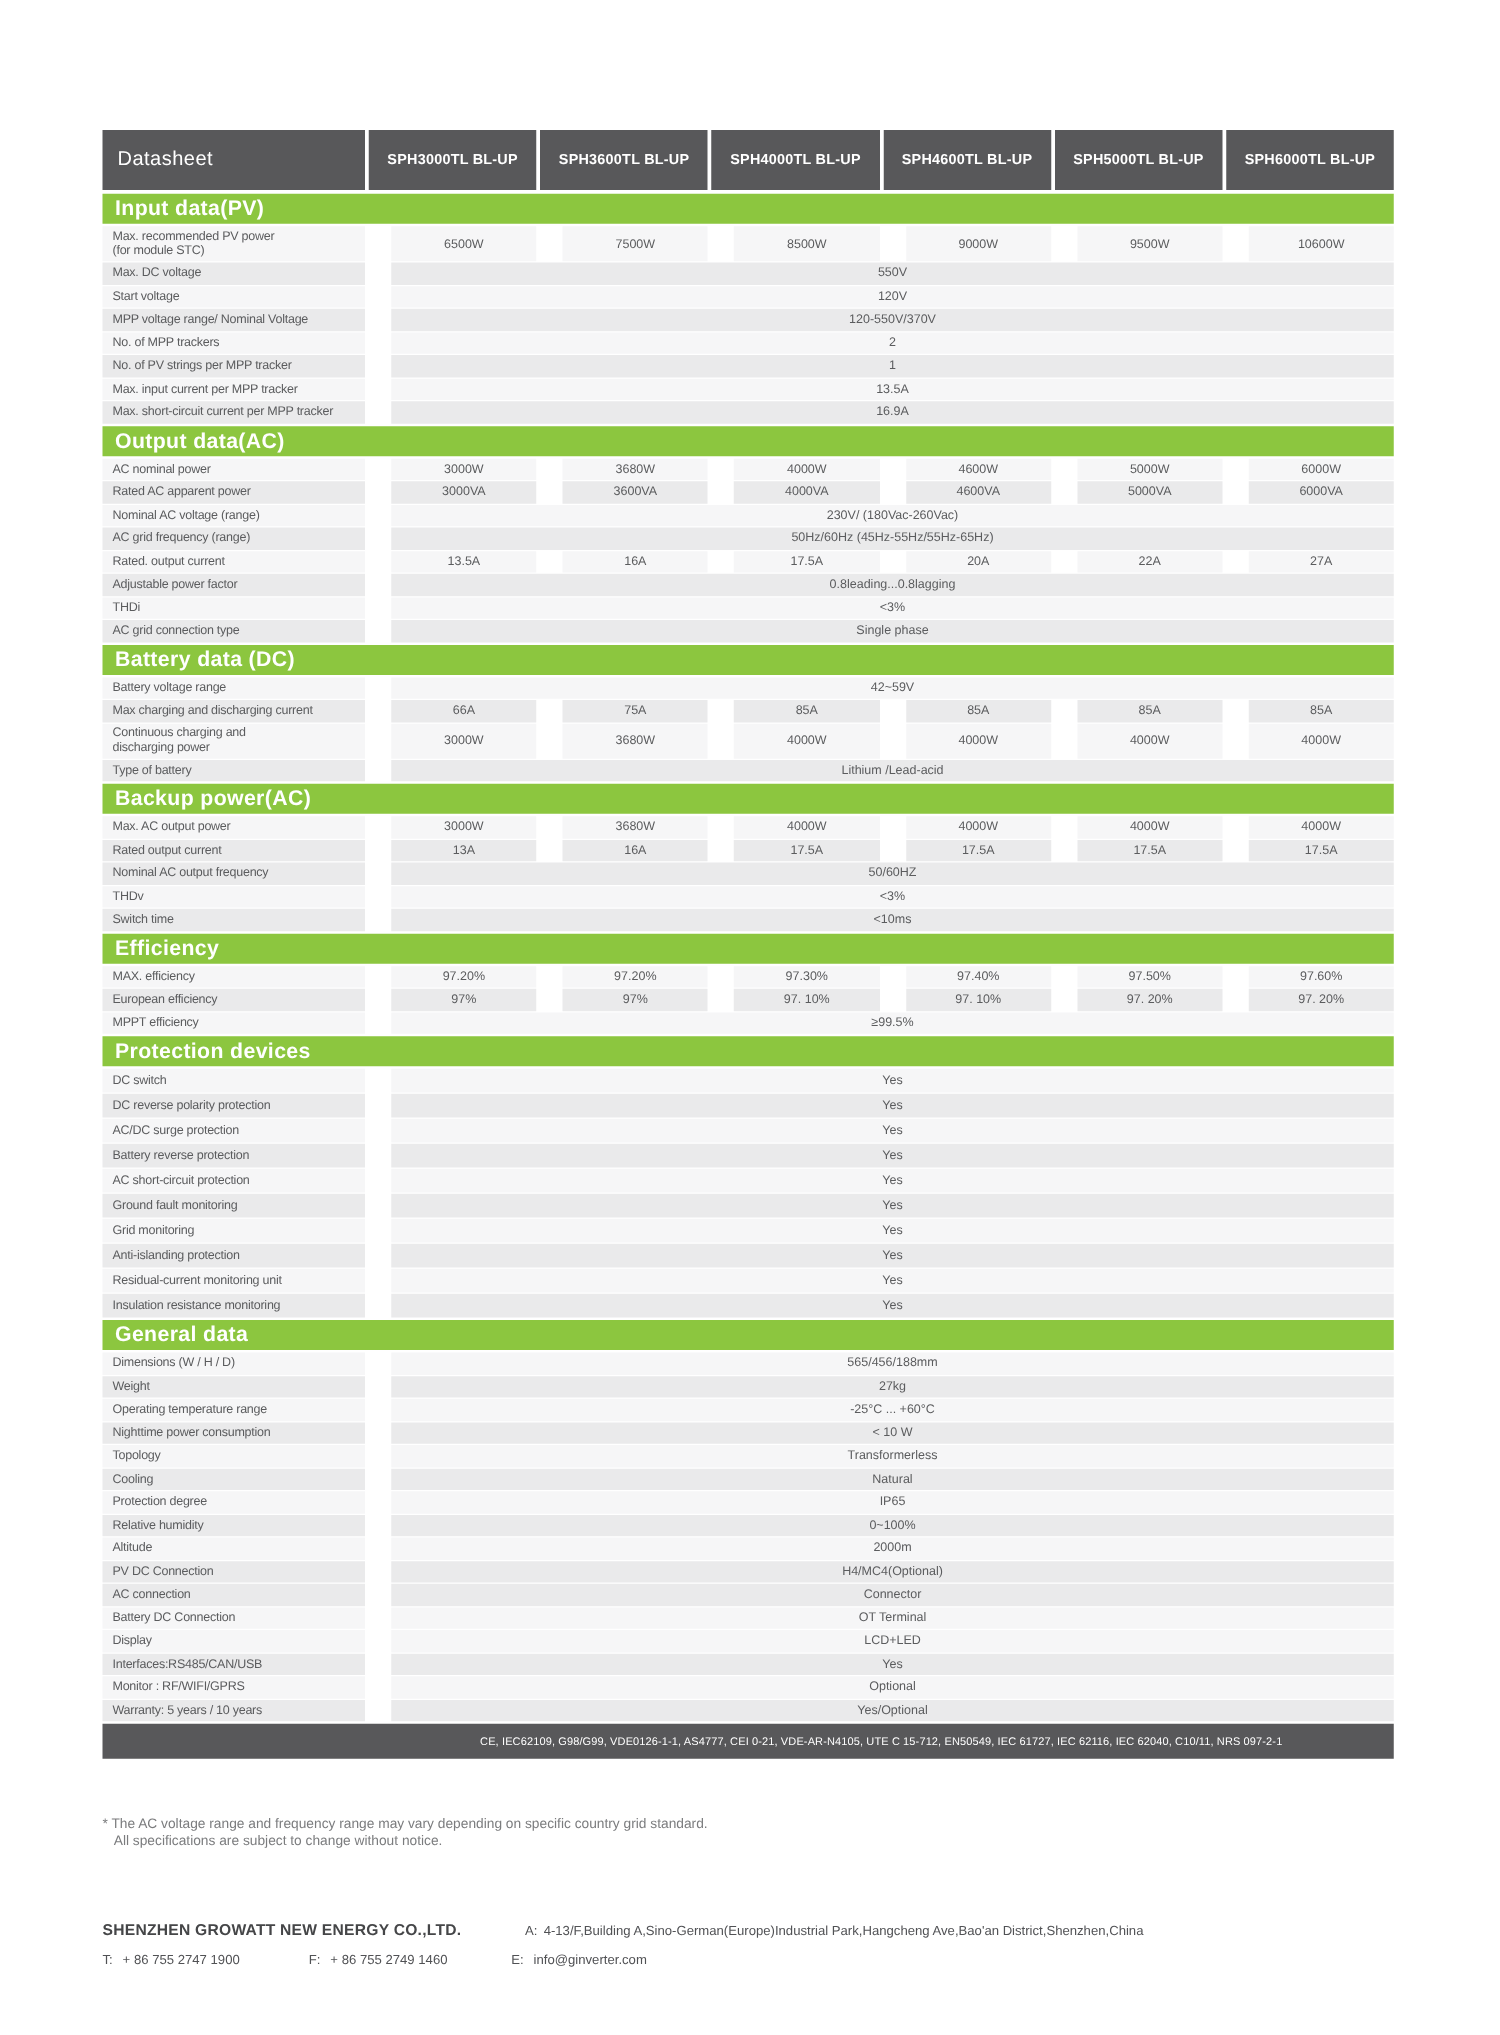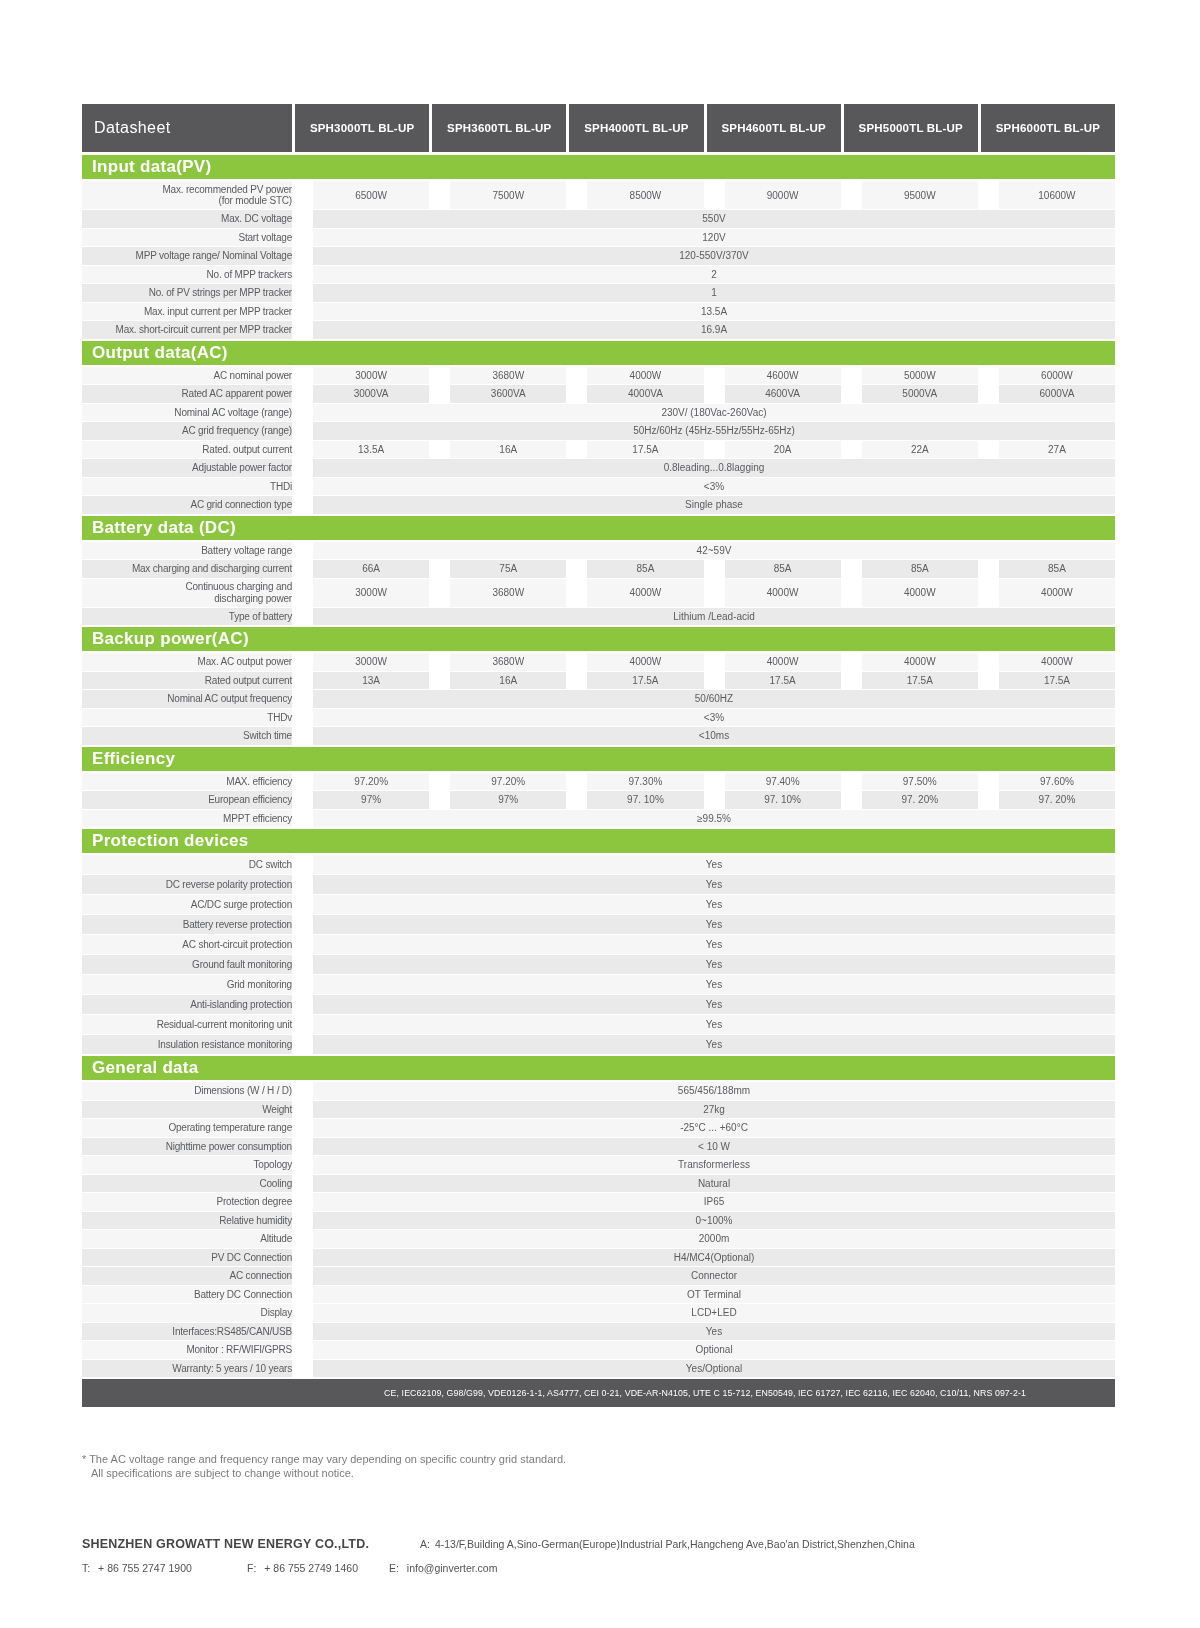--- a/index.html
+++ b/index.html
@@ -12,21 +12,21 @@
   .th-title{width:210px;background:#58585a;color:#fff;font-size:16px;letter-spacing:.4px;
             display:flex;align-items:center;padding-left:12px;box-sizing:border-box;}
   .th-model{flex:1;background:#58585a;color:#fff;font-size:11.5px;font-weight:bold;
             display:flex;align-items:center;justify-content:center;letter-spacing:.2px;}
 
   
   .section-bar{height:24px;background:#8cc63f;color:#fff;font-weight:bold;font-size:17px;
                line-height:24px;padding-left:10px;margin:2px 0;letter-spacing:.3px;}
 
   
-  .row{display:flex;gap:21px;height:17.5px;margin-bottom:1px;text-align:right;}
+  .row{display:flex;gap:21px;height:17.5px;margin-bottom:1px;}
   .row.tall{height:28px;}
   .p-row .row{height:19px;}
   .row-label{width:210px;box-sizing:border-box;padding-left:8px;display:flex;flex-direction:column;
              justify-content:center;font-size:10px;line-height:1.15;letter-spacing:-0.2px;white-space:nowrap;}
   .cell{flex:1;display:flex;align-items:center;justify-content:center;font-size:10px;white-space:nowrap;}
   .r-light .row-label,.r-light .cell{background:#f6f6f7;}
   .r-gray  .row-label,.r-gray  .cell{background:#eaeaeb;}
 
   
   .cert{display:flex;height:28px;background:#58585a;margin-top:2px;}
@@ -37,21 +37,21 @@
   
   .notes{position:absolute;left:82px;top:1452px;font-size:11px;color:#7b7c7e;line-height:1.3;}
   .notes .note2{padding-left:9px;}
 
   
   .company{position:absolute;left:82px;top:1537px;width:1050px;font-size:10.5px;color:#515255;}
   .company .line1{display:flex;align-items:baseline;}
   .company .co-name{width:338px;font-weight:bold;font-size:12.5px;letter-spacing:.2px;color:#454648;flex:none;}
   .company .line2{display:flex;margin-top:11px;}
   .company .t-block{width:165px;flex:none;}
-  .company .f-block{width:142px;flex:none;}
+  .company .f-block{width:162px;flex:none;}
   .company .lbl{margin-right:5px;}
 </style>
 </head>
 <body>
 
 <div class="page">
 
   <div class="sheet" id="sheet">
       <div class="thead">
         <div class="th-title">Datasheet</div>

